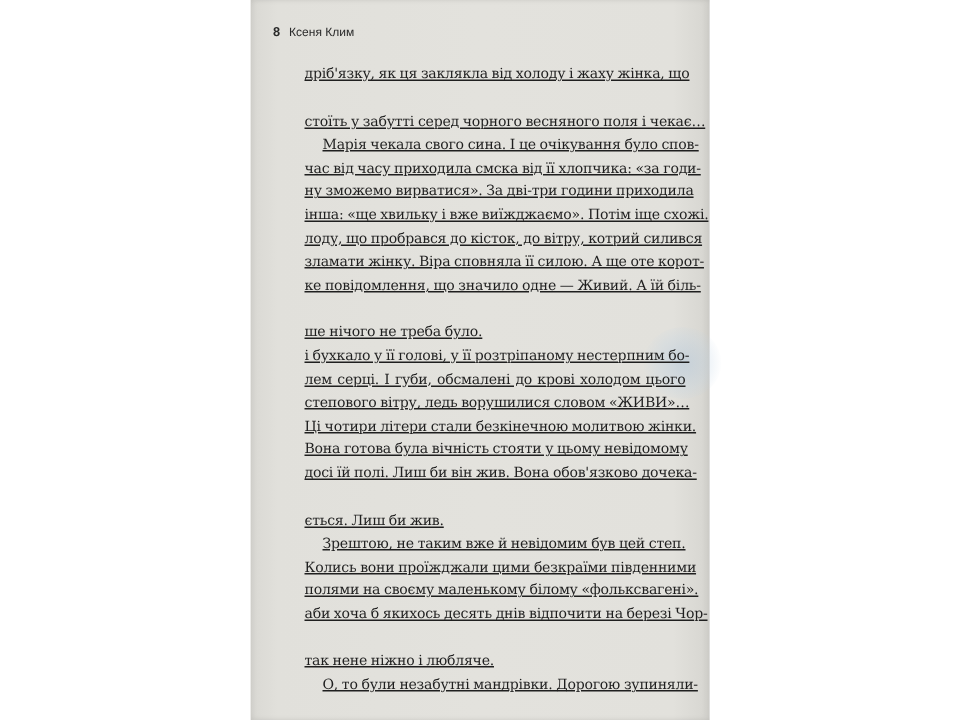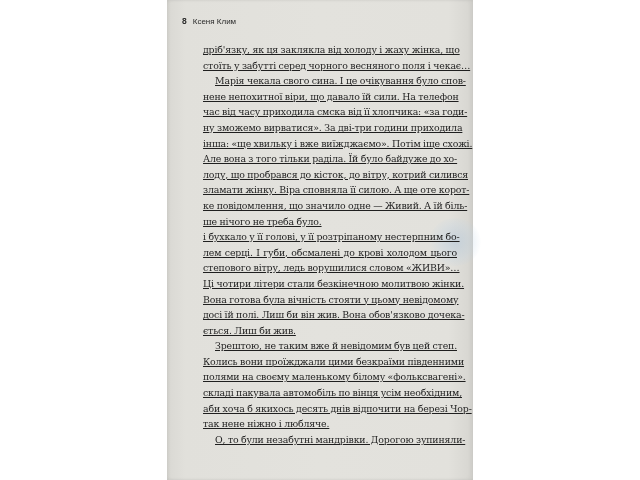--- a/index.html
+++ b/index.html
@@ -65,57 +65,55 @@
       display: block;
       white-space: nowrap;
       text-align: justify;
       text-align-last: justify;
       height: 15.6px;
       overflow: visible;
       text-decoration: underline;
     }
     .line.last {
       text-align-last: left;
+      margin-top: 16px;
     }
     .line.indent {
       padding-left: 12px;
     }
   </style>
 </head>
 <body>
 
 <div class="photo">
   <div class="page">
     <div class="stain"></div>
     <div class="running-head">
       <span class="pnum">8</span>
       <span>Ксеня Клим</span>
     </div>
     <div class="text" id="body-text">
         <span class="line">дріб'язку, як ця заклякла від холоду і жаху жінка, що</span>
         <span class="line last">стоїть у забутті серед чорного весняного поля і чекає…</span>
         <span class="line indent">Марія чекала свого сина. І це очікування було спов-</span>
-        <span class="line">нене непохитної віри, що давало їй сили. На телефон</span>
         <span class="line">час від часу приходила смска від її хлопчика: «за годи-</span>
         <span class="line">ну зможемо вирватися». За дві-три години приходила</span>
         <span class="line">інша: «ще хвильку і вже виїжджаємо». Потім іще схожі.</span>
-        <span class="line">Але вона з того тільки раділа. Їй було байдуже до хо-</span>
         <span class="line">лоду, що пробрався до кісток, до вітру, котрий силився</span>
         <span class="line">зламати жінку. Віра сповняла її силою. А ще оте корот-</span>
         <span class="line">ке повідомлення, що значило одне — Живий. А їй біль-</span>
         <span class="line last">ше нічого не треба було.</span>
         <span class="line">і бухкало у її голові, у її розтріпаному нестерпним бо-</span>
         <span class="line">лем серці. І губи, обсмалені до крові холодом цього</span>
         <span class="line">степового вітру, ледь ворушилися словом «ЖИВИ»…</span>
         <span class="line">Ці чотири літери стали безкінечною молитвою жінки.</span>
         <span class="line">Вона готова була вічність стояти у цьому невідомому</span>
         <span class="line">досі їй полі. Лиш би він жив. Вона обов'язково дочека-</span>
         <span class="line last">ється. Лиш би жив.</span>
         <span class="line indent">Зрештою, не таким вже й невідомим був цей степ.</span>
         <span class="line">Колись вони проїжджали цими безкраїми південними</span>
         <span class="line">полями на своєму маленькому білому «фольксвагені».</span>
-        <span class="line">складі пакувала автомобіль по вінця усім необхідним,</span>
         <span class="line">аби хоча б якихось десять днів відпочити на березі Чор-</span>
         <span class="line last">так нене ніжно і любляче.</span>
         <span class="line indent">О, то були незабутні мандрівки. Дорогою зупиняли-</span>
       </div>
   </div>
 </div>
 
 </body></html>

